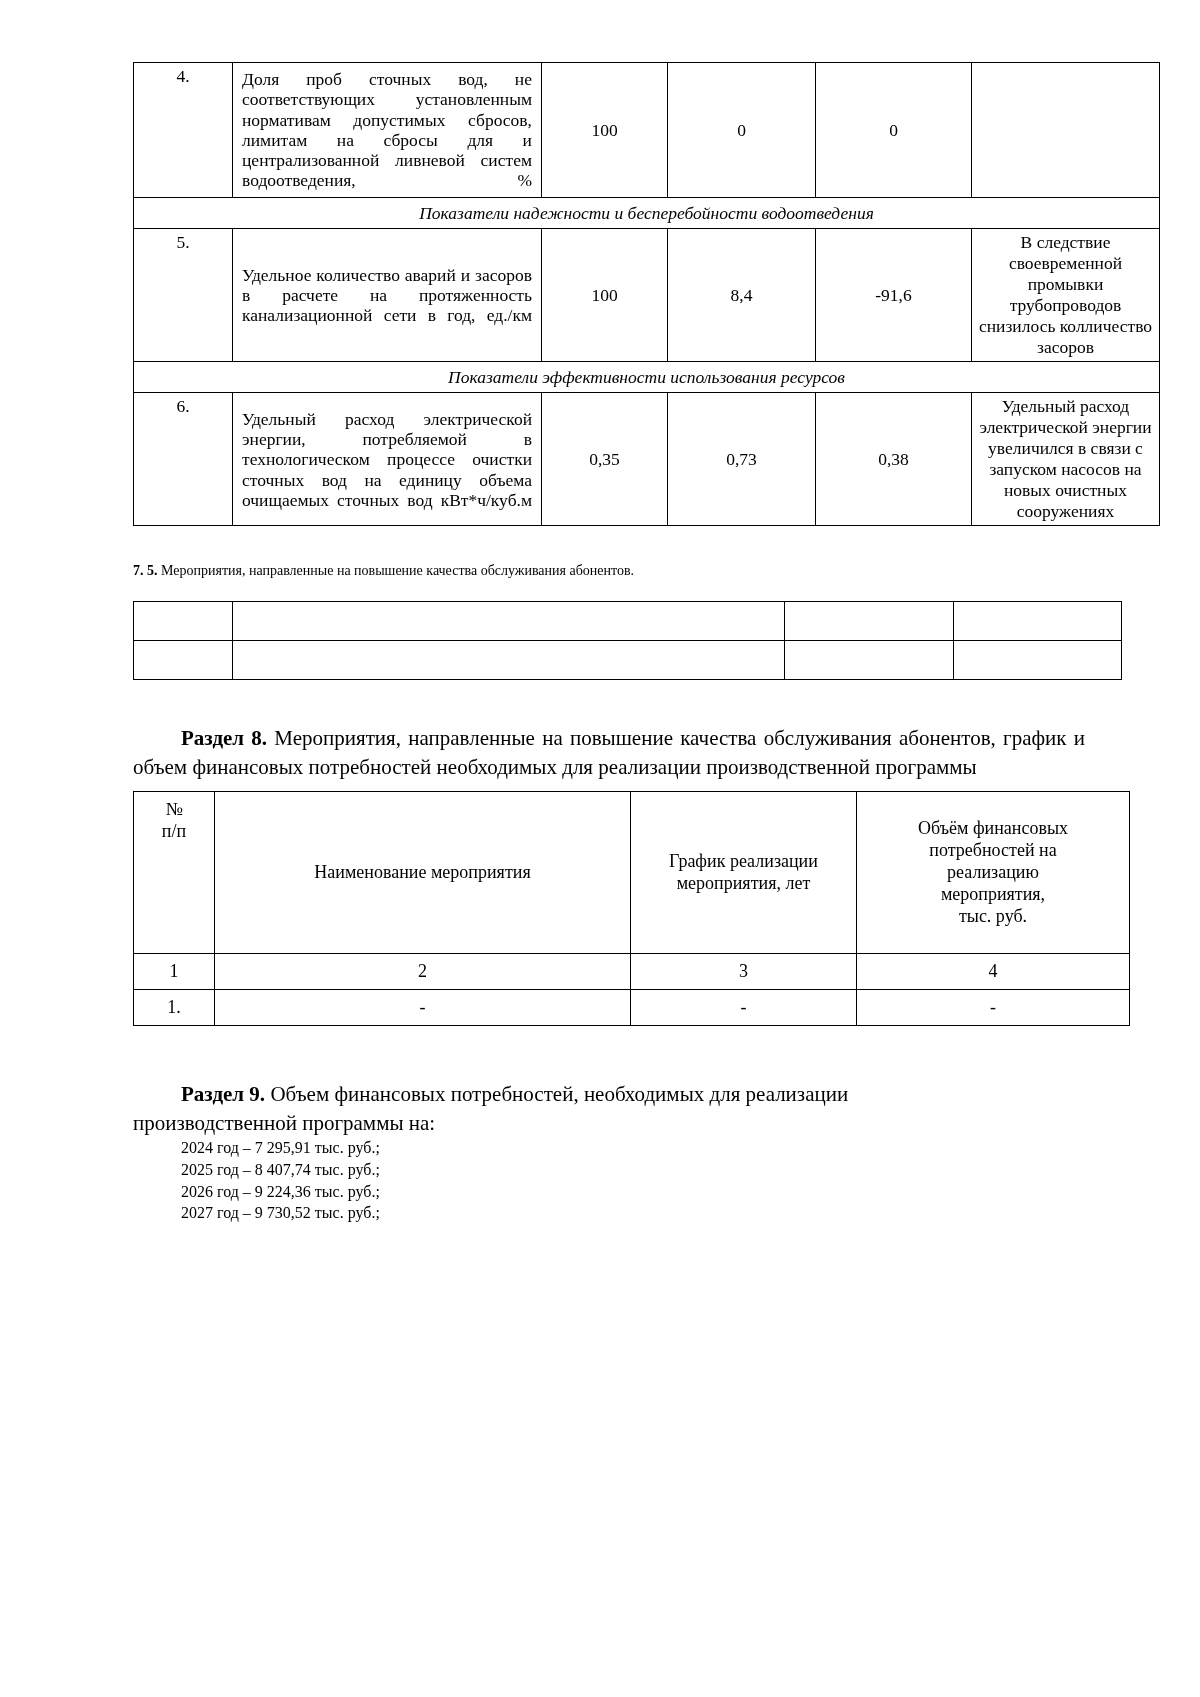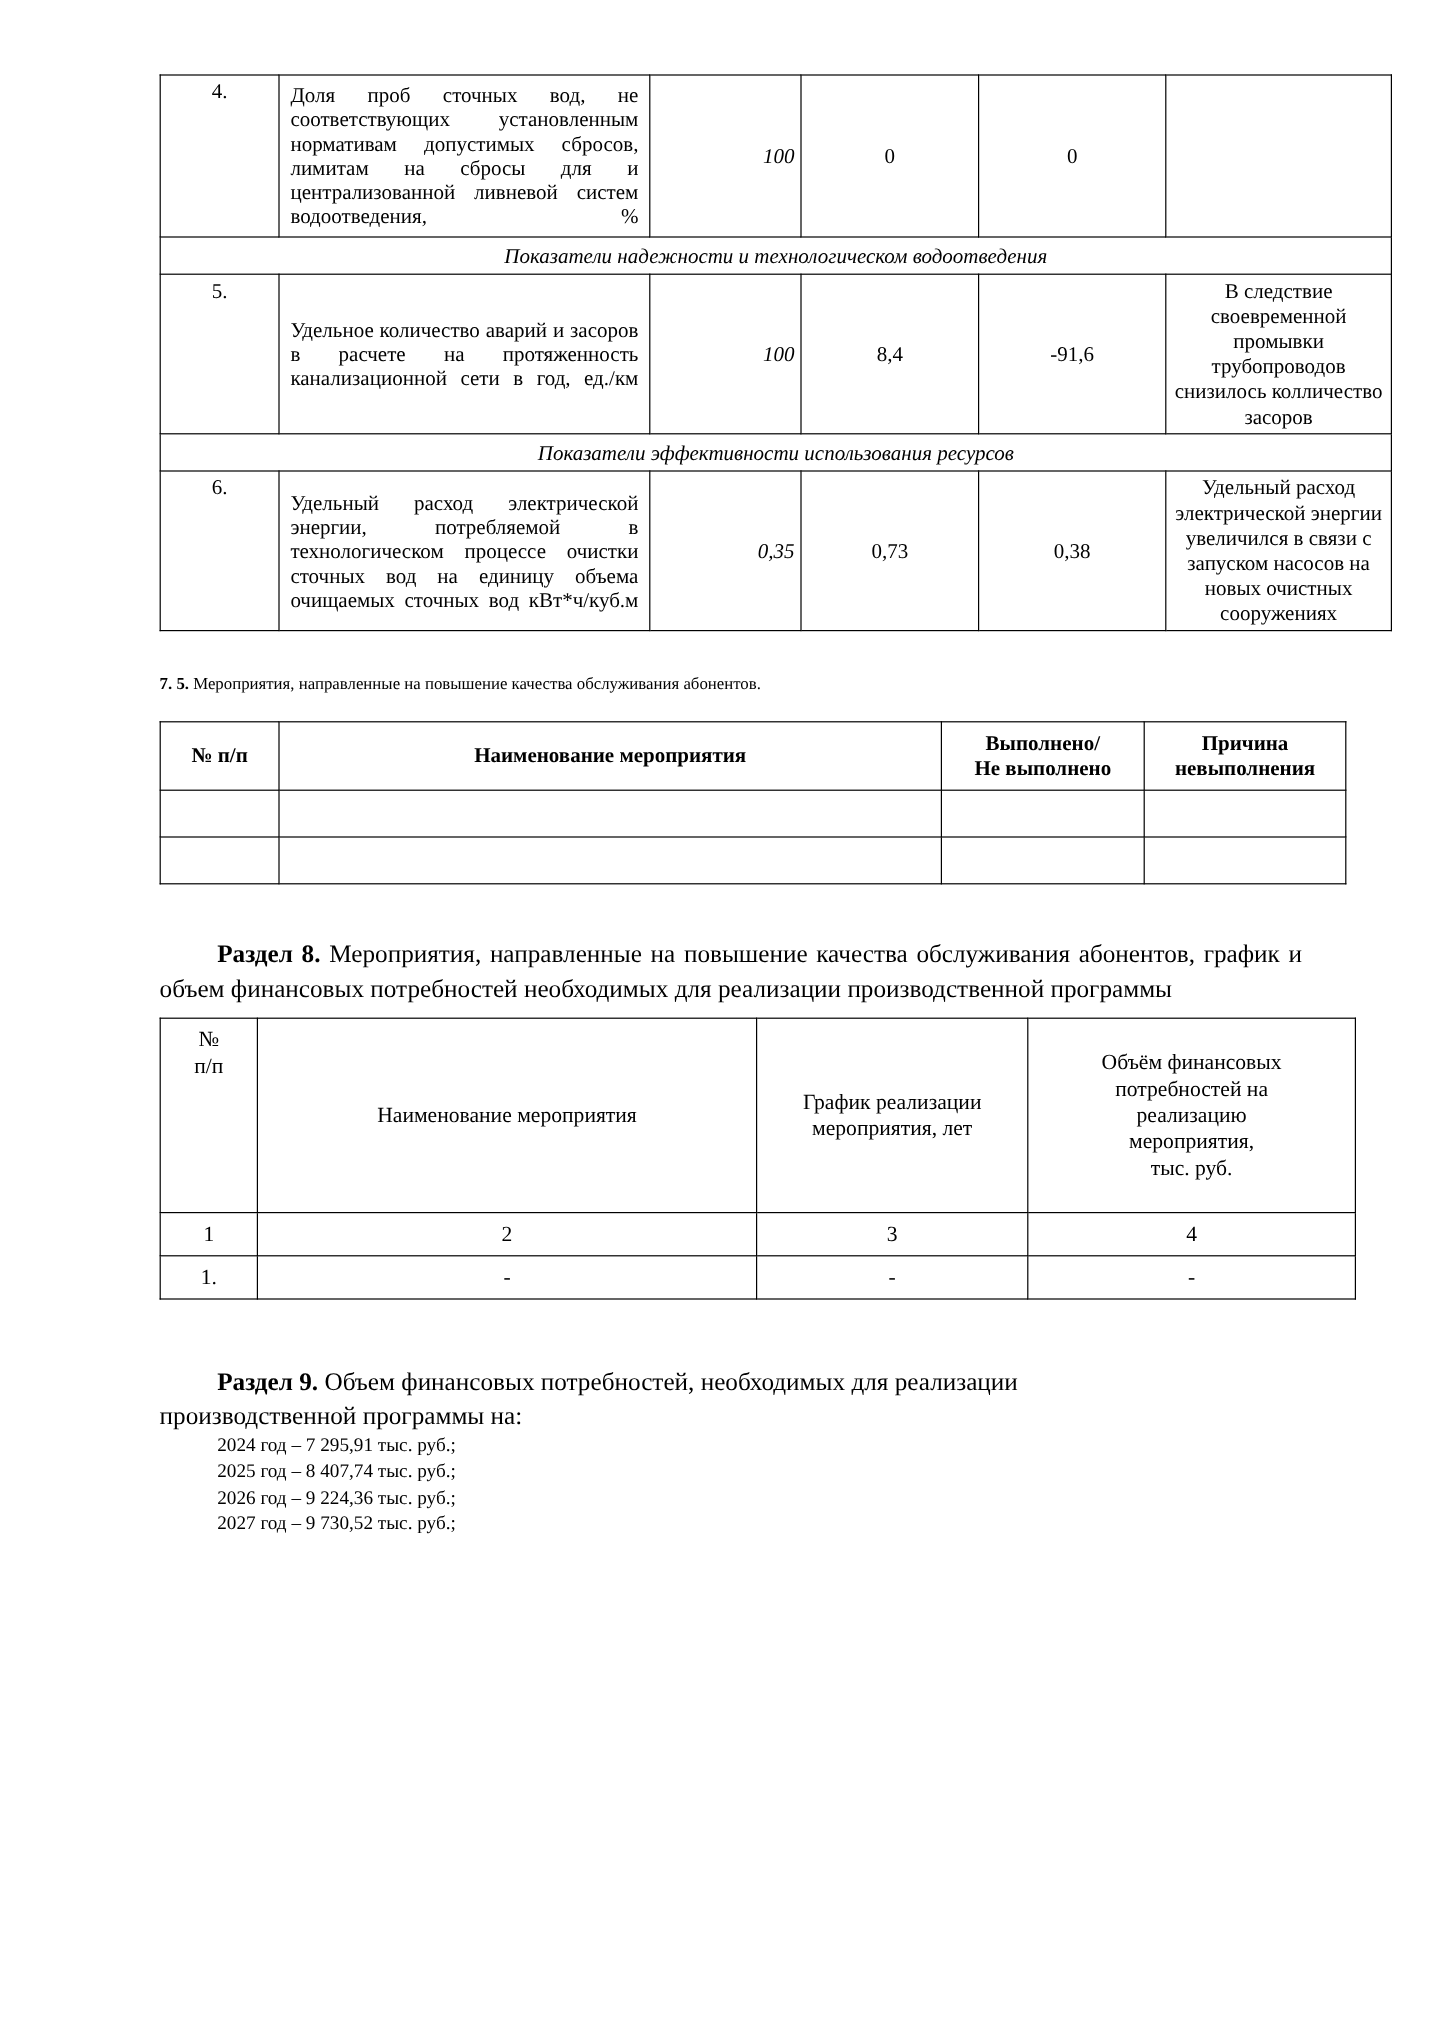--- a/index.html
+++ b/index.html
@@ -43,21 +43,21 @@
     line-height: 1.16;
     font-weight: normal;
   }
 
   
   .tbl-indicators td {
     font-size: 17.5px;
   }
   .col-num   { width: 88px; text-align: center; vertical-align: top; }
   .col-name  { width: 290px; text-align: justify; text-align-last: justify; padding: 6px 9px; }
-  .col-v1    { width: 115px; text-align: right; font-style: italic; }
+  .col-v1    { width: 115px; text-align: center; }
   .col-v2    { width: 137px; text-align: center; }
   .col-v3    { width: 145px; text-align: center; }
   .col-note  { width: 177px; text-align: center; font-size: 16.5px; line-height: 1.2; }
   .subheader td {
     text-align: center;
     font-style: italic;
     font-size: 17.5px;
     padding: 5px 4px;
   }
 
@@ -129,21 +129,21 @@
       <tbody>
         <tr>
           <td class="col-num">4.</td>
           <td class="col-name">Доля проб сточных вод, не соответствующих установленным нормативам допустимых сбросов, лимитам на сбросы для и централизованной ливневой систем водоотведения, %</td>
           <td class="col-v1">100</td>
           <td class="col-v2">0</td>
           <td class="col-v3">0</td>
           <td class="col-note"></td>
         </tr>
         <tr class="subheader">
-          <td colspan="6">Показатели надежности и технологическом водоотведения</td>
+          <td colspan="6">Показатели надежности и бесперебойности водоотведения</td>
         </tr>
         <tr>
           <td class="col-num">5.</td>
           <td class="col-name">Удельное количество аварий и засоров в расчете на протяженность канализационной сети в год, ед./км</td>
           <td class="col-v1">100</td>
           <td class="col-v2">8,4</td>
           <td class="col-v3">-91,6</td>
           <td class="col-note">В следствие своевременной промывки трубопроводов снизилось колличество засоров</td>
         </tr>
         <tr class="subheader">
@@ -163,26 +163,20 @@
     <div class="spacer-36"></div>
 
     <p class="para">
       <span style="font-weight:bold;">7. 5.</span><span> </span><span>Мероприятия, направленные на повышение качества обслуживания абонентов.</span>
     </p>
 
     <div class="spacer-20"></div>
 
     <table class="tbl-75">
       <tbody>
-        <tr>
-          <td class="c1">№ п/п</td>
-          <td class="c2">Наименование мероприятия</td>
-          <td class="c3"><span>Выполнено/</span><br><span>Не выполнено</span></td>
-          <td class="c4"><span>Причина</span><br><span>невыполнения</span></td>
-        </tr>
         <tr class="empty">
           <td class="c1"></td>
           <td class="c2"></td>
           <td class="c3"></td>
           <td class="c4"></td>
         </tr>
         <tr class="empty">
           <td class="c1"></td>
           <td class="c2"></td>
           <td class="c3"></td>

